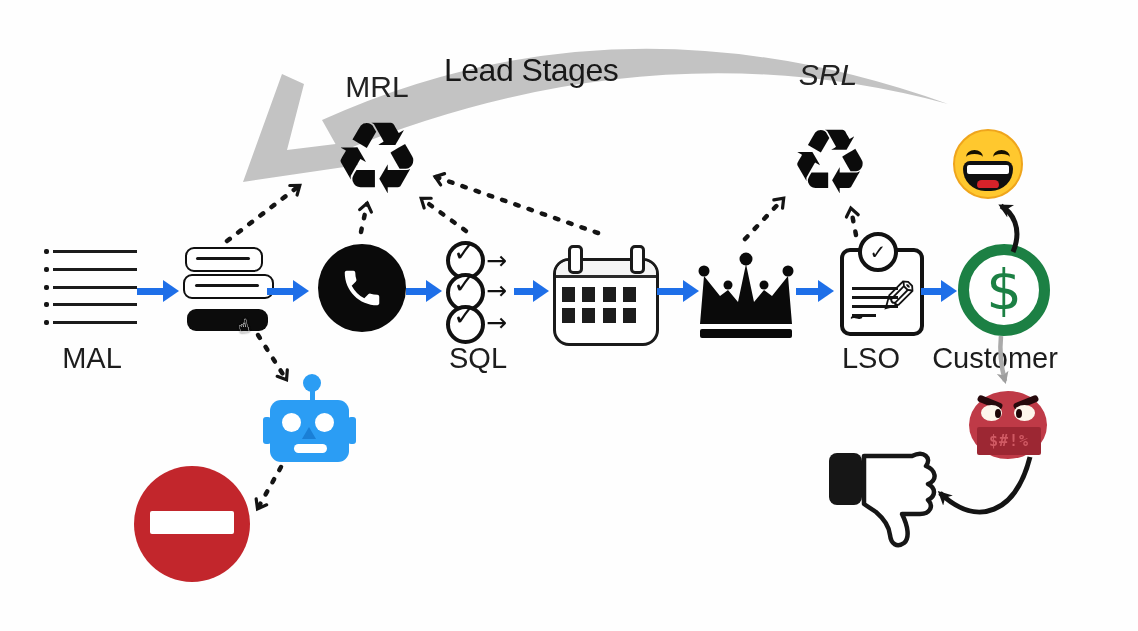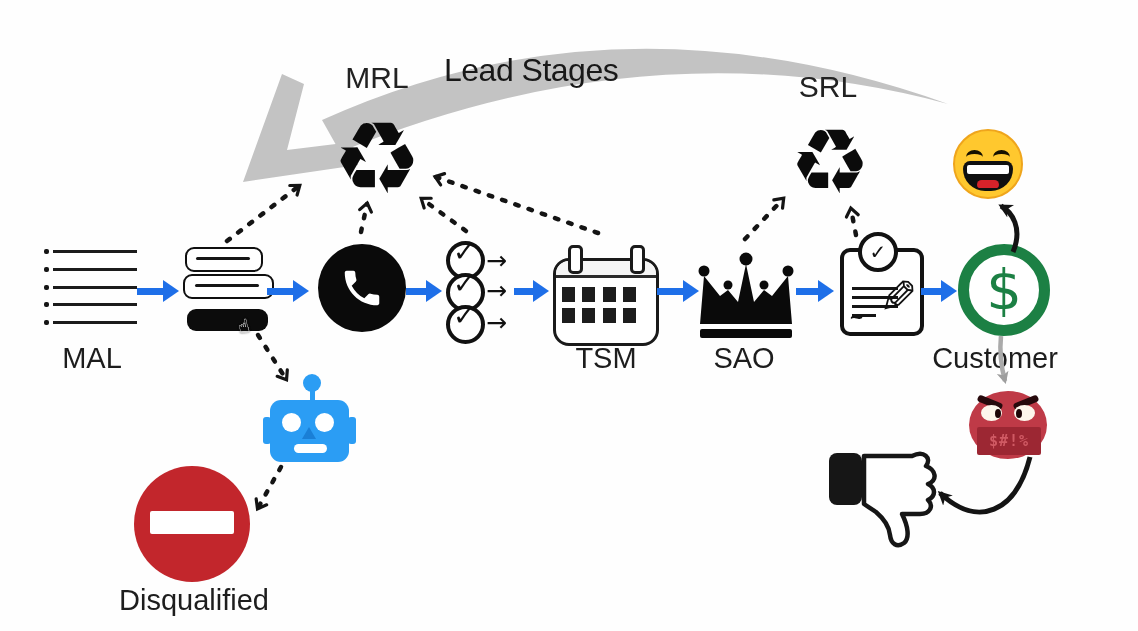--- a/index.html
+++ b/index.html
@@ -34,22 +34,22 @@
 
 <div class="canvas">
 
   <svg class="layer" width="1138" height="631">
     <path d="M 948 104 Q 618 -14 322 120 L 340 152 Q 652 24 948 104 Z" fill="#c3c3c3"></path>
     <path d="M 282 74 L 304 84 L 287 150 L 352 142 L 358 165 L 243 182 Z" fill="#c3c3c3"></path>
   </svg>
 
   <div class="title">Lead Stages</div>
 
-  <div class="cyc-lbl" style="left:247px;top:61px;">MRL</div>
-  <div class="cyc-lbl" style="left:698px;top:70px;">SRL</div>
+  <div class="cyc-lbl" style="left:247px;top:70px;">MRL</div>
+  <div class="cyc-lbl" style="left:698px;top:58px;font-style:italic;">SRL</div>
   <div class="recycle" style="left:317px;top:104px;width:120px;font-size:100px;line-height:110px;">♻</div>
   <div class="recycle" style="left:775px;top:112px;width:110px;font-size:90px;line-height:100px;">♻</div>
 
   <div>
     <div class="mal-dot" style="left:44px;top:249px;"></div>
       <div class="mal-line" style="left:53px;top:250px;"></div>
     <div class="mal-dot" style="left:44px;top:267px;"></div>
       <div class="mal-line" style="left:53px;top:268px;"></div>
     <div class="mal-dot" style="left:44px;top:285px;"></div>
       <div class="mal-line" style="left:53px;top:286px;"></div>
@@ -125,24 +125,23 @@
     <div class="doc-line" style="left:17px;top:75px;width:46px;"></div>
     <div class="doc-line" style="left:17px;top:84px;width:24px;"></div>
     <span class="abs glyph" style="left:14px;top:76px;font-size:18px;font-weight:700;color:#111;">~</span>
     <span class="abs glyph" style="left:44px;top:40px;font-size:46px;color:#111;transform:scaleX(-1);">✎</span>
   </div>
 
   <div class="abs" style="left:958px;top:244px;width:92px;height:92px;box-sizing:border-box;border:11px solid #1c8044;border-radius:50%;background:#fff;
        text-align:center;line-height:70px;font-size:56px;font-weight:500;color:#1c8044;font-family:'DejaVu Sans',sans-serif;">$</div>
 
   <div class="lbl" style="left:-38px;top:342px;">MAL</div>
-  <div class="lbl" style="left:476px;top:342px;">TSM</div>
-  <div class="lbl" style="left:614px;top:342px;">SAO</div>
+  <div class="lbl" style="left:348px;top:342px;">SQL</div>
+  <div class="lbl" style="left:741px;top:342px;">LSO</div>
   <div class="lbl" style="left:865px;top:342px;">Customer</div>
-  <div class="lbl" style="left:64px;top:584px;">Disqualified</div>
 
   <div class="flow" style="left:137px;width:26px;"></div>
   <div class="flow" style="left:267px;width:26px;"></div>
   <div class="flow" style="left:406px;width:20px;"></div>
   <div class="flow" style="left:514px;width:19px;"></div>
   <div class="flow" style="left:657px;width:26px;"></div>
   <div class="flow" style="left:796px;width:22px;"></div>
   <div class="flow" style="left:921px;width:20px;"></div>
 
   <div>

